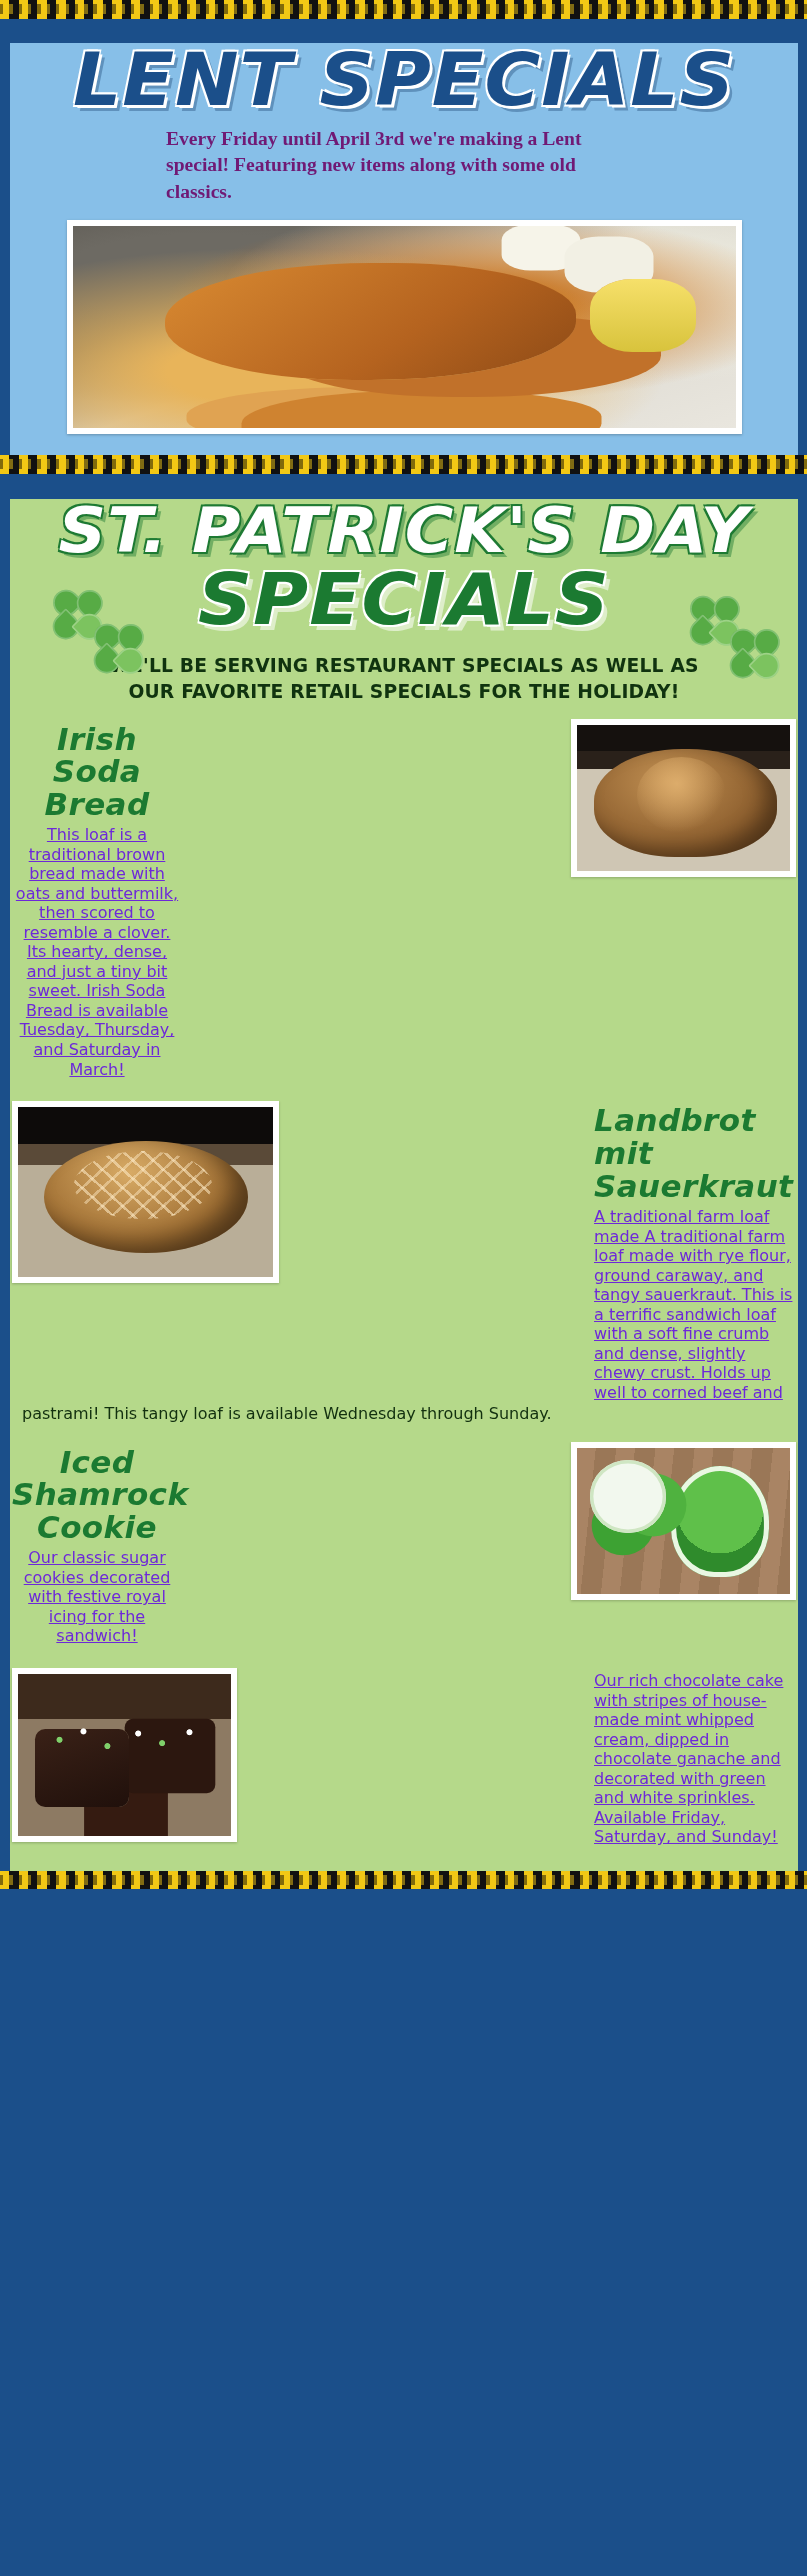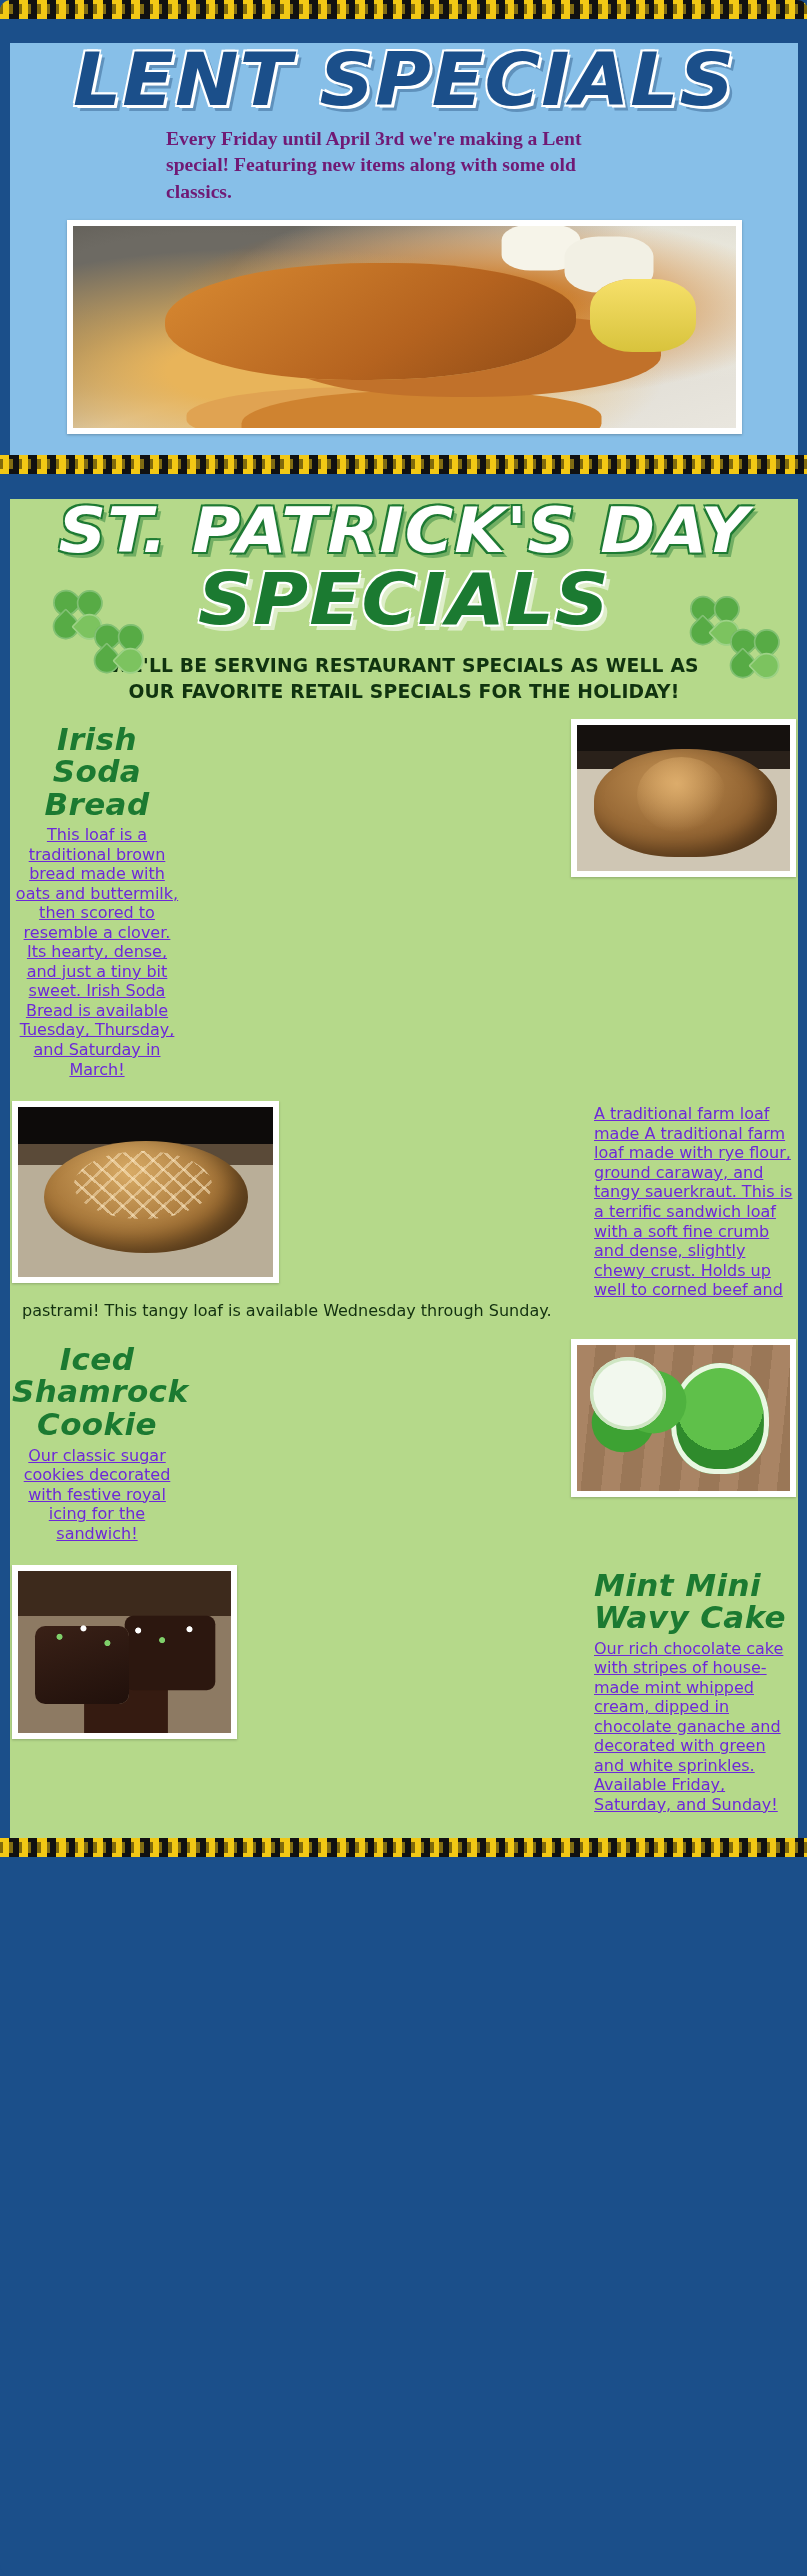--- a/index.html
+++ b/index.html
@@ -7,21 +7,20 @@
     width:808px;
     background:#1b4f8a;
     font-family:"Liberation Sans", sans-serif;
   }
   .page{
     position:relative;
     width:808px;
     height:2576px;
     overflow:hidden;
     background:#1b4f8a;
-    border-radius:11px;
   }
 
   
   .checker{
     height:18.7px;
     width:100%;
     background-image:
       repeating-linear-gradient(90deg,
         #f2c815 0px, #f2c815 9.4px,
         #111 9.4px, #111 18.7px);
@@ -373,41 +372,41 @@
       <div class="pic soda">
         <span class="inner"></span>
       </div>
     </div>
 
     <div class="item row-right-text clearfix" style="margin-top:22px;">
       <div class="pic landbrot">
         <span class="inner"></span>
       </div>
       <div class="txt">
+        <h3>Landbrot mit Sauerkraut</h3>
         <p>A traditional farm loaf made A traditional farm loaf made with rye flour, ground caraway, and tangy sauerkraut. This is a terrific sandwich loaf with a soft fine crumb and dense, slightly chewy crust.  Holds up well to corned beef and</p>
       </div>
     </div>
     <div class="wrap-note">pastrami!  This tangy loaf is available Wednesday through Sunday.</div>
 
     <div class="item row-left-text clearfix" style="margin-top:18.7px;">
       <div class="txt">
         <h3>Iced Shamrock Cookie</h3>
         <p>Our classic sugar cookies decorated with festive royal icing for the sandwich!</p>
       </div>
       <div class="pic cookie">
         <span class="inner"></span>
       </div>
     </div>
 
     <div class="item row-right-text clearfix" style="margin-top:22px;">
       <div class="pic cake">
         <span class="inner"></span>
       </div>
       <div class="txt">
-        <h3>Mint Mini Wavy Cake</h3>
         <p>Our rich chocolate cake with stripes of house-made mint whipped cream, dipped in chocolate ganache and decorated with green and white sprinkles. Available Friday, Saturday, and Sunday!</p>
       </div>
     </div>
 
     <div class="spacer"></div>
   </div>
 
   <div class="checker"></div>
 </div>
 

